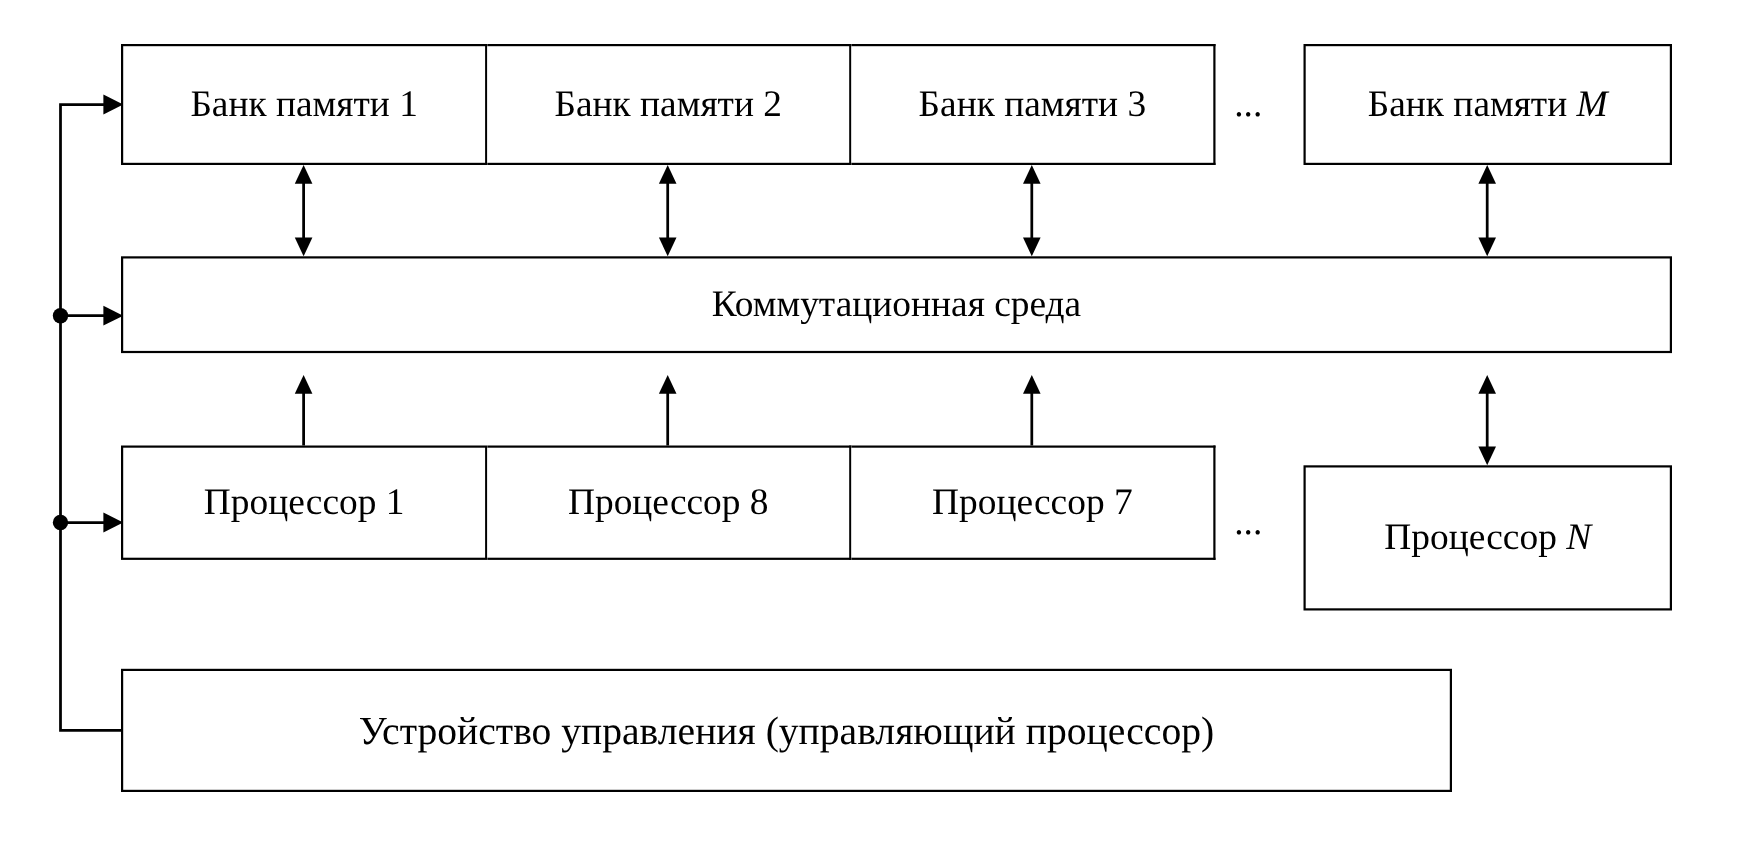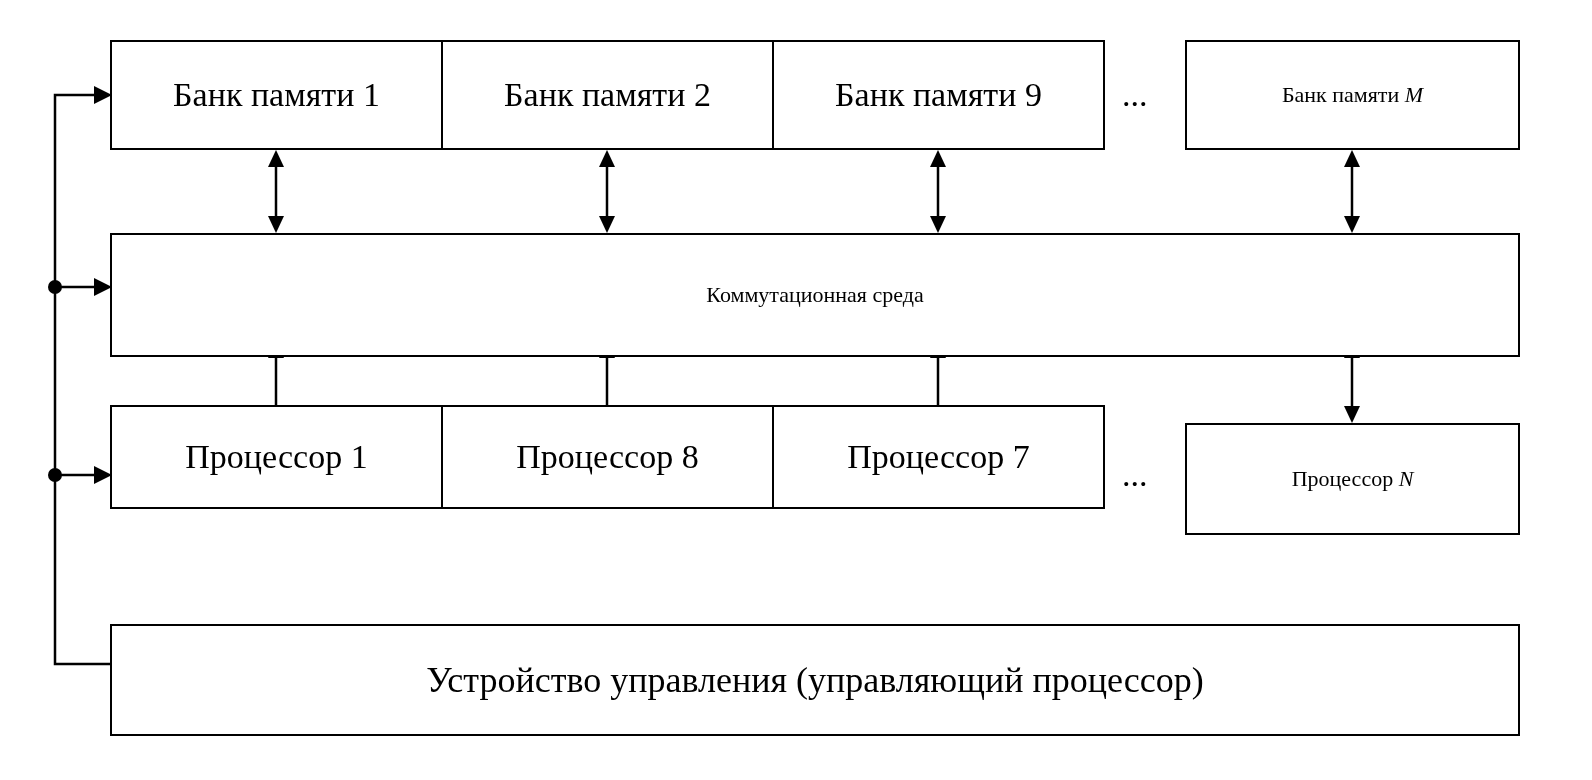--- a/index.html
+++ b/index.html
@@ -12,21 +12,21 @@
     color: #000000;
     overflow: hidden;
   }
   .box {
     position: absolute;
     border: 2.5px solid #000;
     background: #fff;
     display: flex;
     align-items: center;
     justify-content: center;
-    font-size: 22px;
+    font-size: 34px;
     box-sizing: border-box;
     white-space: nowrap;
   }
   .row-group {
     position: absolute;
     display: flex;
     box-sizing: border-box;
   }
   .cell {
     flex: 1;
@@ -120,45 +120,45 @@
   </svg>
 
   <div class="row-group" style="left:110px; top:40px; width:995px; height:110px;">
     <div class="cell">
       <span>Банк памяти 1</span>
     </div>
     <div class="cell">
       <span>Банк памяти 2</span>
     </div>
     <div class="cell">
-      <span>Банк памяти 9</span>
+      <span>Банк памяти 3</span>
     </div>
   </div>
   <div class="ellipsis" style="left:1122px; top:78px;">...</div>
   <div class="box" style="left:1185px; top:40px; width:335px; height:110px;">
     <span><span>Банк памяти </span><span class="var">M</span></span>
   </div>
 
-  <div class="box" style="left:110px; top:233px; width:1410px; height:124px;">
+  <div class="box" style="left:110px; top:233px; width:1410px; height:88px;">
     <span>Коммутационная среда</span>
   </div>
 
   <div class="row-group" style="left:110px; top:405px; width:995px; height:104px;">
     <div class="cell">
       <span>Процессор 1</span>
     </div>
     <div class="cell">
       <span>Процессор 8</span>
     </div>
     <div class="cell">
       <span>Процессор 7</span>
     </div>
   </div>
   <div class="ellipsis" style="left:1122px; top:458px;">...</div>
-  <div class="box" style="left:1185px; top:423px; width:335px; height:112px;">
+  <div class="box" style="left:1185px; top:423px; width:335px; height:132px;">
     <span><span>Процессор </span><span class="var">N</span></span>
   </div>
 
-  <div class="box" style="left:110px; top:608px; width:1410px; height:112px; font-size:36px;margin-top:16px;">
+  <div class="box" style="left:110px; top:608px; width:1210px; height:112px; font-size:36px;">
     <span>Устройство управления (управляющий процессор)</span>
   </div>
 
 </div>
 
 </body></html>

